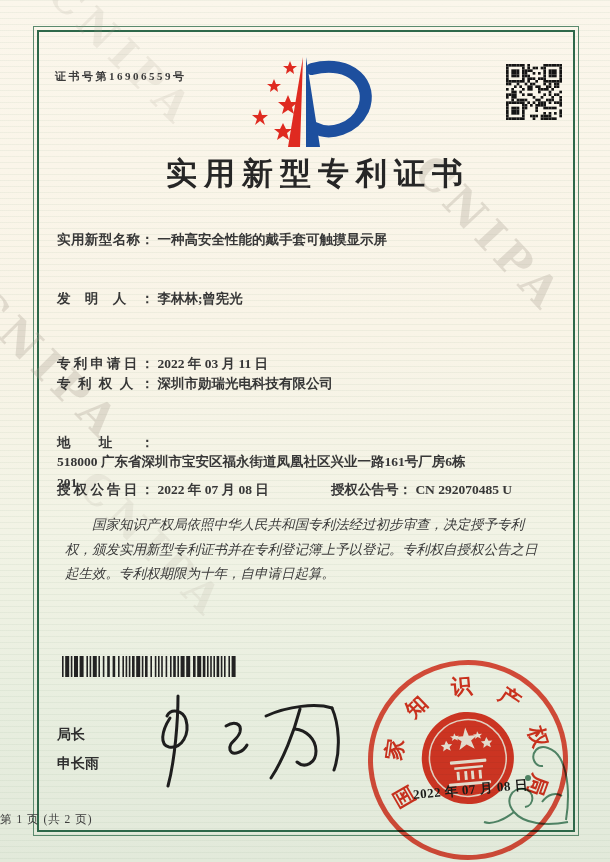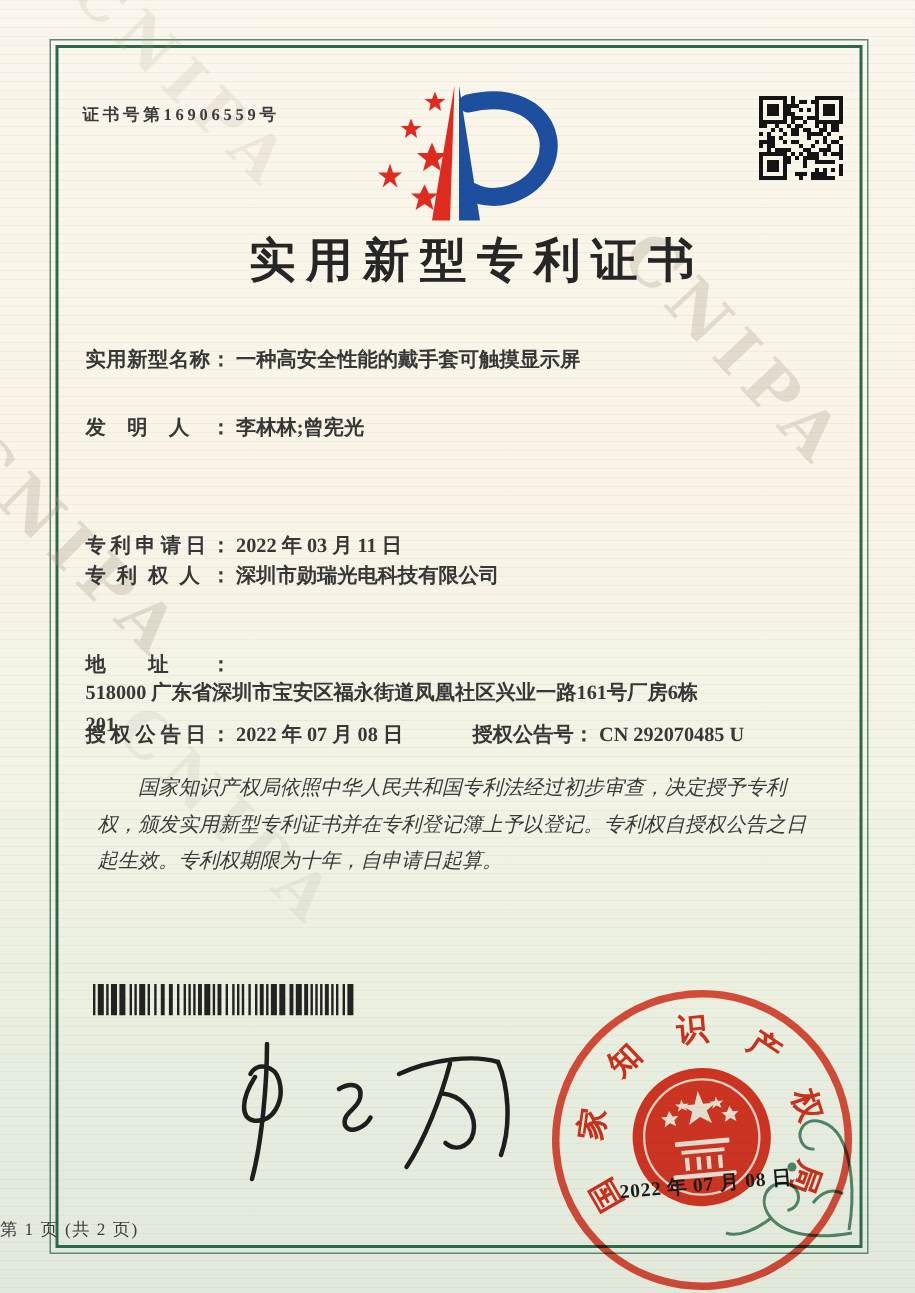--- a/index.html
+++ b/index.html
@@ -18,24 +18,24 @@
   .wm4{left:58px;top:520px;font-size:42px;transform:rotate(45deg);opacity:.5;}
   .certno{position:absolute;left:55px;top:69px;z-index:2;font-size:11px;font-weight:600;
     letter-spacing:2.5px;color:#3c3c3c;}
   .qr{position:absolute;left:506px;top:64px;width:56px;height:56px;z-index:2;}
   .logo{position:absolute;left:228px;top:53px;width:156px;height:100px;z-index:2;}
   .title{position:absolute;left:13px;top:153px;width:100%;z-index:2;text-align:center;
     font-size:31px;font-weight:700;letter-spacing:7px;color:#262626;}
   .row{position:absolute;left:57px;width:505px;z-index:2;font-size:13.5px;color:#373737;}
   .lbl{display:inline-block;width:97px;font-weight:700;text-align:justify;text-align-last:justify;
     vertical-align:top;}
-  .lbl2{display:inline-block;font-weight:700;}
+  .lbl2{display:inline-block;font-weight:700;margin-left:16px;}
   .val{font-weight:600;}
   .wrapval{display:inline-block;width:412px;vertical-align:top;line-height:1.55;}
-  .r-name{top:231px}.r-inventor{top:276px}.r-patno{top:312px}.r-appdate{top:355px}
+  .r-name{top:231px}.r-inventor{top:290px}.r-patno{top:312px}.r-appdate{top:355px}
   .r-patentee{top:375px}.r-address{top:434px}.r-grant{top:481px}
   .grant2{position:absolute;left:258px;top:0;}
   .paras{position:absolute;left:57px;top:505px;width:497px;z-index:2;color:#3a3a3a;}
   .paras p{margin:8px;font-size:13.5px;line-height:1.82;text-indent:2em;font-style:italic;
     font-weight:500;}
   .bc{position:absolute;left:62px;top:656px;width:178px;height:21px;z-index:2;}
   .officer{position:absolute;left:57px;top:720px;z-index:2;font-size:14px;color:#2f2f2f;
     font-weight:600;line-height:2.1;}
   .sig{position:absolute;left:138px;top:688px;width:212px;height:106px;z-index:2;}
   .seal{position:absolute;left:368px;top:660px;width:190px;height:190px;z-index:5;
@@ -387,20 +387,24 @@
       <rect x="145.0" y="0" width="1.6" height="21"></rect>
       <rect x="148.2" y="0" width="1.6" height="21"></rect>
       <rect x="151.4" y="0" width="1.6" height="21"></rect>
       <rect x="154.6" y="0" width="2.6" height="21"></rect>
       <rect x="158.8" y="0" width="1.6" height="21"></rect>
       <rect x="162.0" y="0" width="1.6" height="21"></rect>
       <rect x="166.4" y="0" width="1.6" height="21"></rect>
       <rect x="169.6" y="0" width="4" height="21"></rect>
     </svg>
 
+  <div class="officer">
+    <div>局长</div>
+    <div>申长雨</div>
+  </div>
 
   <svg class="sig" viewBox="0 0 212 106" fill="none" stroke="#1e1e1e" stroke-width="3" stroke-linecap="round">
     <path d="M32,30 C23,44 22,57 31,59 C44,61 52,46 48,32 C45,22 33,20 29,28"></path>
     <path d="M40,8 C40,32 37,72 30,98"></path>
     <path d="M88,38 C96,33 104,35 102,44 C100,52 90,54 92,62 C95,69 106,63 109,57"></path>
     <path d="M128,28 C150,18 178,15 194,20"></path>
     <path d="M162,21 C156,44 145,72 133,90"></path>
     <path d="M157,41 C168,42 178,51 178,63 C178,75 167,81 159,74"></path>
     <path d="M194,20 C201,36 203,62 196,82"></path>
   </svg>

